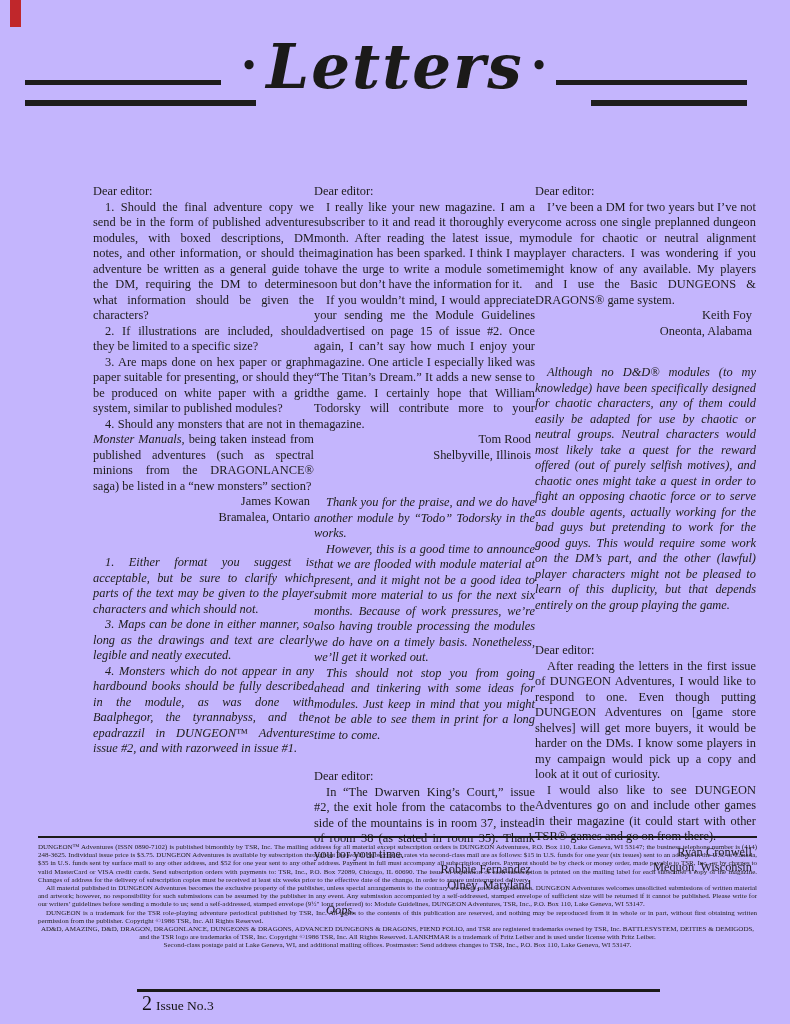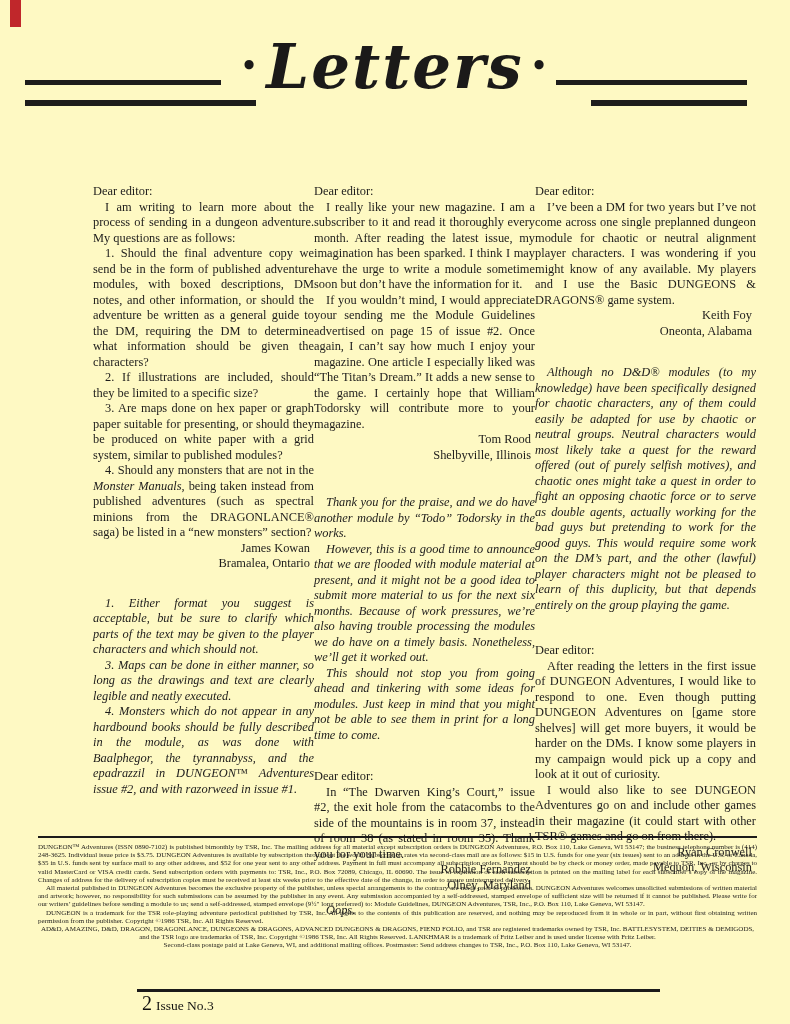--- a/index.html
+++ b/index.html
@@ -1,20 +1,20 @@
 <!DOCTYPE html>
 <html><head>
 <meta charset="utf-8">
 <title>Letters</title>
 <style>
   * { box-sizing: border-box; }
   html, body { margin: 0; padding: 0; background: #ffffff; }
   .page {
     position: relative; width: 790px; height: 1024px;
-    background: #fef9c3; overflow: hidden;
+    background: #c4b5fd; overflow: hidden;
     font-family: "Liberation Serif", serif; color: #1d1c1b;
   }
   .corner-tab { position: absolute; left: 10px; top: 0; width: 11px; height: 27px; background: #c0272b; }
 
   
   .mast-rule { position: absolute; background: #1e1d1c; }
   .rule-tl { left: 25px;  top: 80px;  width: 196px; height: 5px; }
   .rule-bl { left: 25px;  top: 100px; width: 231px; height: 6px; }
   .rule-tr { left: 556px; top: 80px;  width: 191px; height: 5px; }
   .rule-br { left: 591px; top: 100px; width: 156px; height: 6px; }
@@ -61,27 +61,26 @@
     <div class="mast-rule rule-tl"></div>
     <div class="mast-rule rule-bl"></div>
     <div class="mast-rule rule-tr"></div>
     <div class="mast-rule rule-br"></div>
     <div class="mast-title"><span class="mast-dot">•</span><span>Letters</span><span class="mast-dot">•</span></div>
   </div>
 
   <div class="columns">
     <div class="col">
         <p class="salutation">Dear editor:</p>
-        <p class="para">I am writing to learn more about the process of sending in a dungeon adventure. My questions are as follows:</p>
         <p class="para">1. Should the final adventure copy we send be in the form of published adventure modules, with boxed descriptions, DM notes, and other information, or should the adventure be written as a general guide to the DM, requiring the DM to determine what information should be given the characters?</p>
         <p class="para">2. If illustrations are included, should they be limited to a specific size?</p>
         <p class="para">3. Are maps done on hex paper or graph paper suitable for presenting, or should they be produced on white paper with a grid system, similar to published modules?</p>
         <p class="para"><span>4. Should any monsters that are not in the </span><span style="font-style: italic;">Monster Manuals</span><span>, being taken instead from published adventures (such as spectral minions from the DRAGONLANCE® saga) be listed in a “new monsters” section?</span></p>
         <p class="signature">James Kowan<br>Bramalea, Ontario</p>
-        <p class="reply" style="margin-top: 24px;">1. Either format you suggest is acceptable, but be sure to clarify which parts of the text may be given to the player characters and which should not.</p>
+        <p class="reply" style="margin-top: 30px;">1. Either format you suggest is acceptable, but be sure to clarify which parts of the text may be given to the player characters and which should not.</p>
         <p class="reply">3. Maps can be done in either manner, so long as the drawings and text are clearly legible and neatly executed.</p>
         <p class="reply">4. Monsters which do not appear in any hardbound books should be fully described in the module, as was done with Baalphegor, the tyrannabyss, and the epadrazzil in DUNGEON™ Adventures issue #2, and with razorweed in issue #1.</p>
       </div>
     <div class="col">
         <p class="salutation">Dear editor:</p>
         <p class="para">I really like your new magazine. I am a subscriber to it and read it thoroughly every month. After reading the latest issue, my imagination has been sparked. I think I may have the urge to write a module sometime soon but don’t have the information for it.</p>
         <p class="para">If you wouldn’t mind, I would appreciate your sending me the Module Guidelines advertised on page 15 of issue #2. Once again, I can’t say how much I enjoy your magazine. One article I especially liked was “The Titan’s Dream.” It adds a new sense to the game. I certainly hope that William Todorsky will contribute more to your magazine.</p>
         <p class="signature">Tom Rood<br>Shelbyville, Illinois</p>
         <p class="reply" style="margin-top: 32px;">Thank you for the praise, and we do have another module by “Todo” Todorsky in the works.</p>
         <p class="reply">However, this is a good time to announce that we are flooded with module material at present, and it might not be a good idea to submit more material to us for the next six months. Because of work pressures, we’re also having trouble processing the modules we do have on a timely basis. Nonetheless, we’ll get it worked out.</p>

